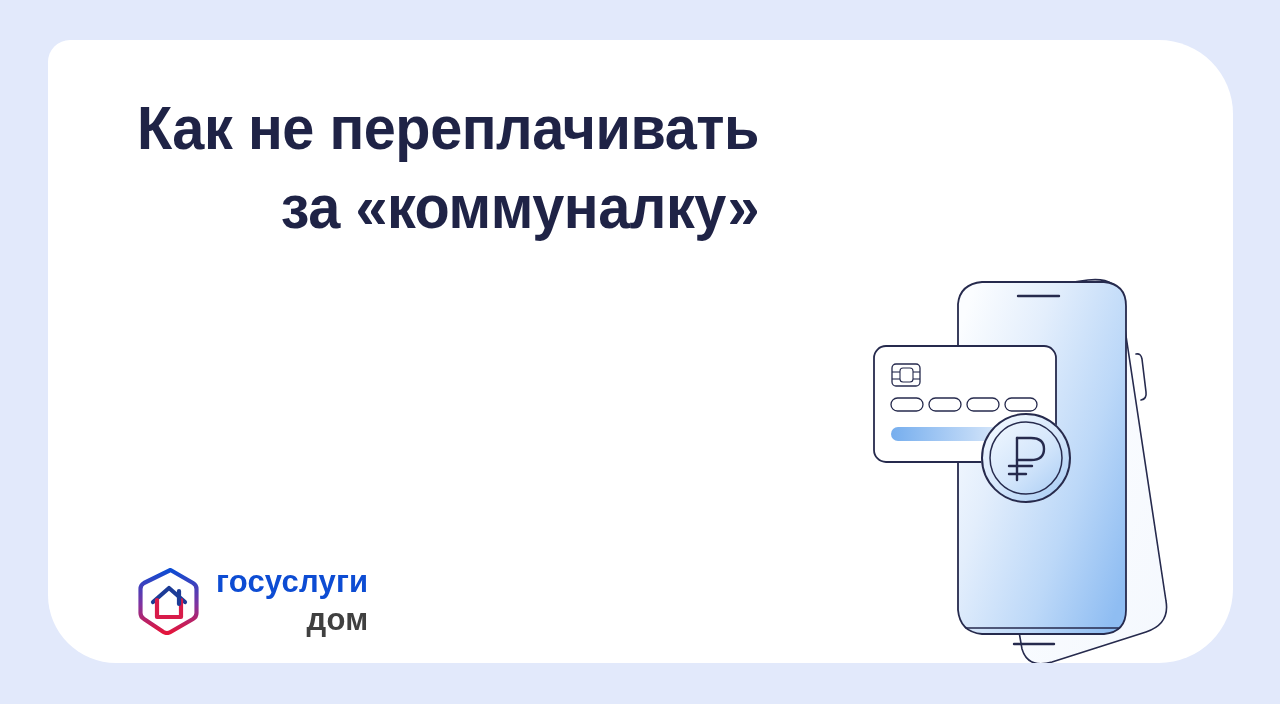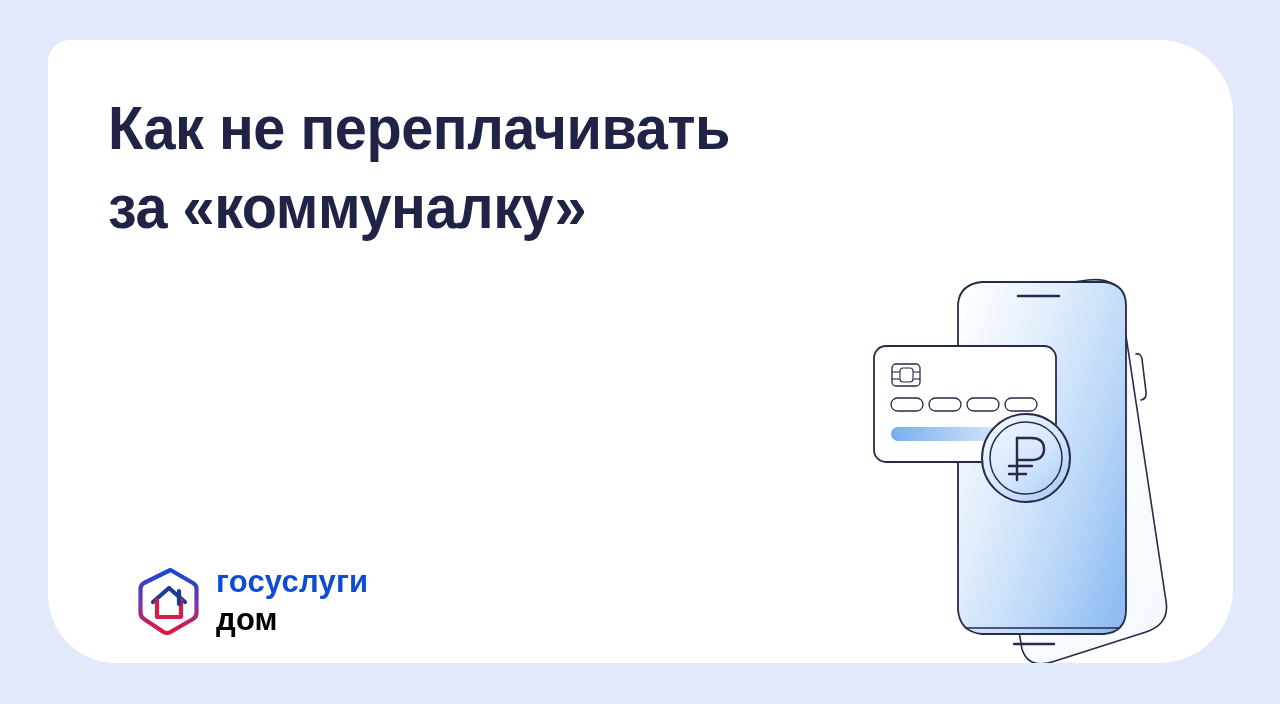--- a/index.html
+++ b/index.html
@@ -13,20 +13,21 @@
     background: #e2e9fb;
     font-family: "Liberation Sans", "DejaVu Sans", sans-serif;
     overflow: hidden;
   }
 
   #poster {
     position: relative;
     width: 1280px;
     height: 704px;
     background: #e2e9fb;
+    text-align: right;
   }
 
   
   #card {
     position: absolute;
     left: 48px;
     top: 40px;
     width: 1185px;
     height: 623px;
     background: #ffffff;
@@ -74,21 +75,21 @@
     flex-direction: column;
     line-height: 1;
   }
   .logo-word {
     font-family: "Liberation Sans", "DejaVu Sans", sans-serif;
     font-weight: 700;
     font-size: 31px;
     letter-spacing: 0.2px;
   }
   .logo-word.primary { color: #0d4cd3; }
-  .logo-word.secondary { color: #000000; margin-top: 7px; }
+  .logo-word.secondary { color: #404040; margin-top: 7px; }
 
   
   #illustration {
     position: absolute;
     left: 806px;
     top: 192px;
     width: 340px;
     height: 420px;
   }
   #illustration svg { display: block; overflow: visible; }

